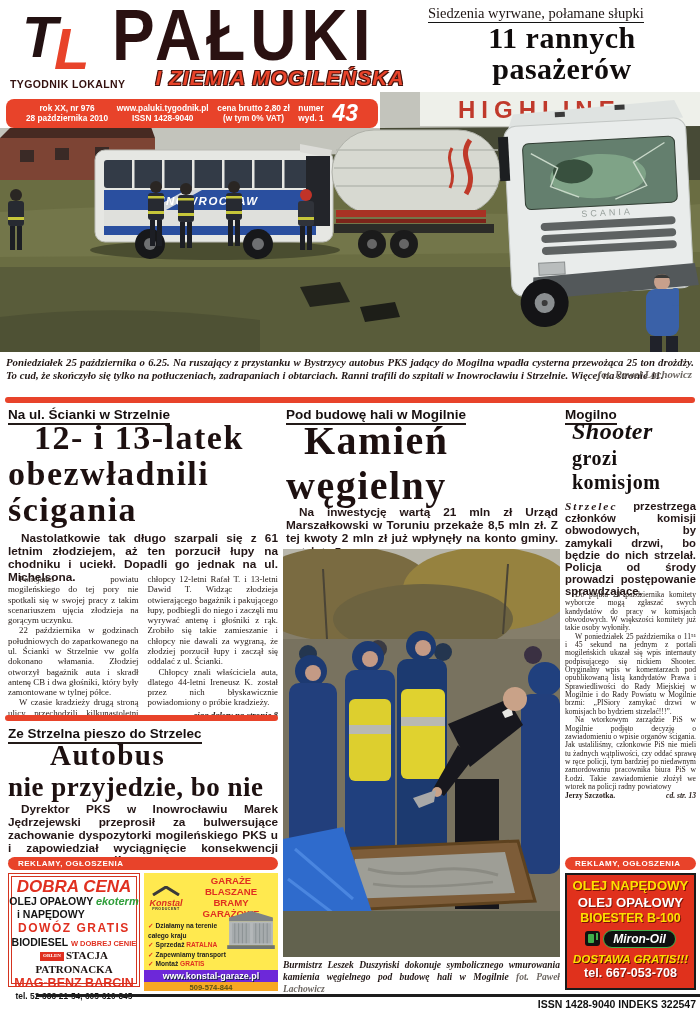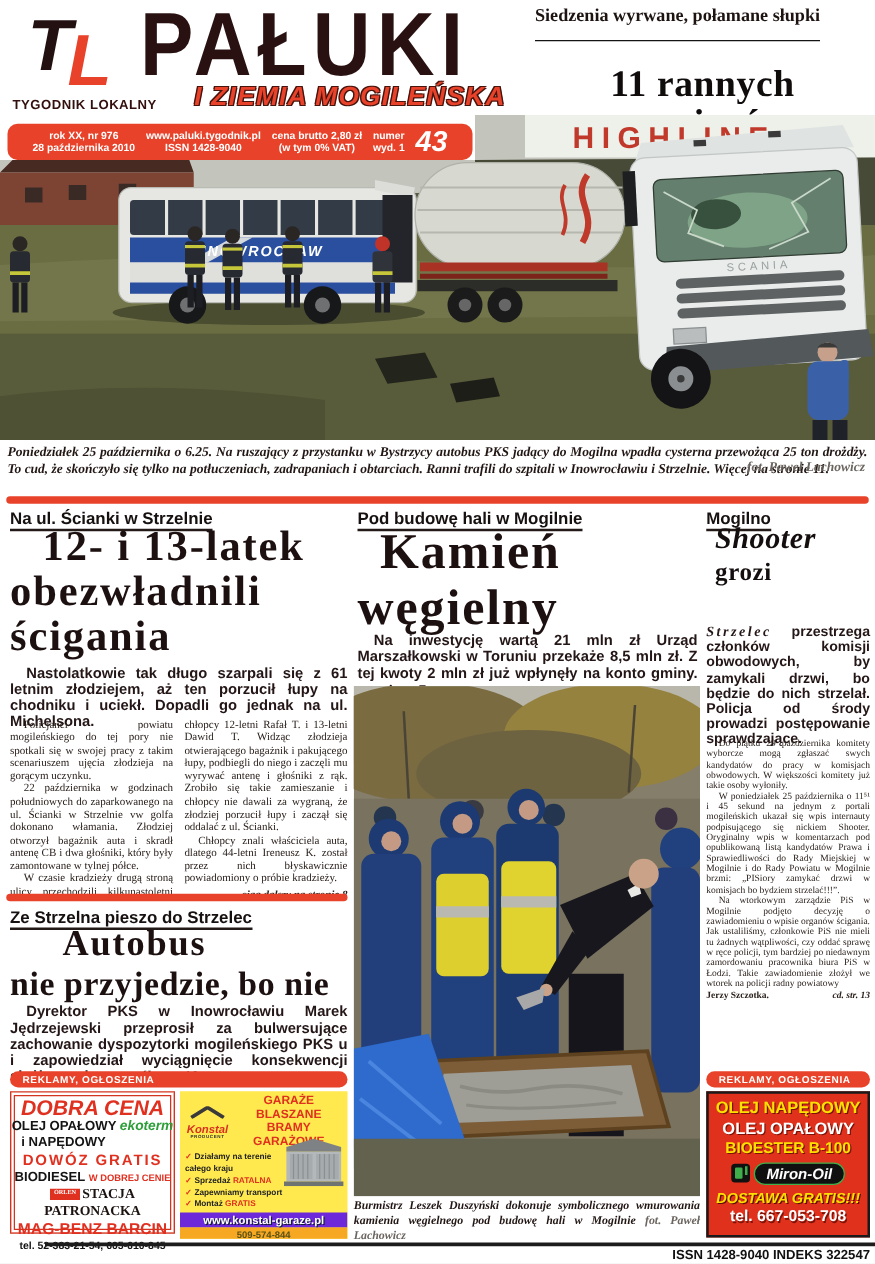--- a/index.html
+++ b/index.html
@@ -14,22 +14,22 @@
   #logo .logo-l{left:38px;top:12px;color:#e8432a;}
   #logo-caption{left:10px;top:78px;width:118px;font-family:"Liberation Sans",sans-serif;
         font-weight:bold;font-size:10.5px;color:#33100e;letter-spacing:.4px;}
   #paper-title{left:112px;top:-6px;width:330px;margin:0;font-family:"Liberation Sans",sans-serif;
         font-weight:bold;font-size:64px;letter-spacing:5px;color:#2a1111;transform:scaleY(1.12);
         transform-origin:top left;}
   #paper-subtitle{left:120px;top:66px;width:320px;text-align:center;font-family:"Liberation Sans",sans-serif;
         font-weight:bold;font-style:italic;font-size:21px;color:#e8432a;letter-spacing:1px;
         text-shadow:1px 1px 0 #47140e,-1px 1px 0 #47140e,1px -1px 0 #47140e,-1px -1px 0 #47140e;}
   #lead-story{left:428px;top:4px;width:268px;}
-  #lead-story .ls-kicker{display:inline-block;font-weight:bold;font-size:14.5px;
-        border-bottom:1.5px solid #141414;padding-bottom:10px;margin-bottom:20px;}
+  #lead-story .ls-kicker{display:inline-block;font-weight:normal;font-size:14.5px;
+        border-bottom:1.5px solid #141414;padding-bottom:0;margin-bottom:0;}
   #lead-story .ls-line{font-weight:bold;font-size:30px;line-height:1.02;text-align:center;
         letter-spacing:.5px;color:#100c0c;}
   
   #infobar{left:6px;top:99px;width:372px;height:29px;background:#e8432a;border-radius:8px;
         display:flex;align-items:center;justify-content:space-between;padding:0 20px;box-sizing:border-box;
         font-family:"Liberation Sans",sans-serif;color:#fff;z-index:5;}
   .ib-group{font-weight:bold;font-size:8.3px;line-height:1.18;text-align:center;}
   .ib-num{font-weight:bold;font-style:italic;font-size:23px;}
   
   #main-photo{left:0;top:92px;width:700px;height:260px;}
@@ -465,20 +465,21 @@
 
   <div class="abs" id="mid-caption">
     <span>Burmistrz Leszek Duszyński dokonuje symbolicznego wmurowania kamienia węgielnego pod budowę hali w Mogilnie</span>
     <span class="credit">fot. Paweł Lachowicz</span>
   </div>
 
   <span class="abs kicker" id="r-kicker">Mogilno</span>
   <div class="abs" id="r-hl">
     <div class="sh">Shooter</div>
     <div class="ln">grozi</div>
+    <div class="ln">komisjom</div>
   </div>
   <p class="abs lead" id="r-lead">
     <span class="fw">Strzelec</span>
     <span>przestrzega członków komisji obwodowych, by zamykali drzwi, bo będzie do nich strzelał. Policja od środy prowadzi postępowanie sprawdzające.</span>
   </p>
   <div class="abs bodytext" id="r-body">
     <p>Do piątku 29 października komitety wyborcze mogą zgłaszać swych kandydatów do pracy w komisjach obwodowych. W większości komitety już takie osoby wyłoniły.</p>
     <p>W poniedziałek 25 października o 11⁵¹ i 45 sekund na jednym z portali mogileńskich ukazał się wpis internauty podpisującego się nickiem Shooter. Oryginalny wpis w komentarzach pod opublikowaną listą kandydatów Prawa i Sprawiedliwości do Rady Miejskiej w Mogilnie i do Rady Powiatu w Mogilnie brzmi: „PISiory zamykać drzwi w komisjach bo bydziem strzelać!!!”.</p>
     <p>Na wtorkowym zarządzie PiS w Mogilnie podjęto decyzję o zawiadomieniu o wpisie organów ścigania. Jak ustaliliśmy, członkowie PiS nie mieli tu żadnych wątpliwości, czy oddać sprawę w ręce policji, tym bardziej po niedawnym zamordowaniu pracownika biura PiS w Łodzi. Takie zawiadomienie złożył we wtorek na policji radny powiatowy</p>
     <div class="endrow">

